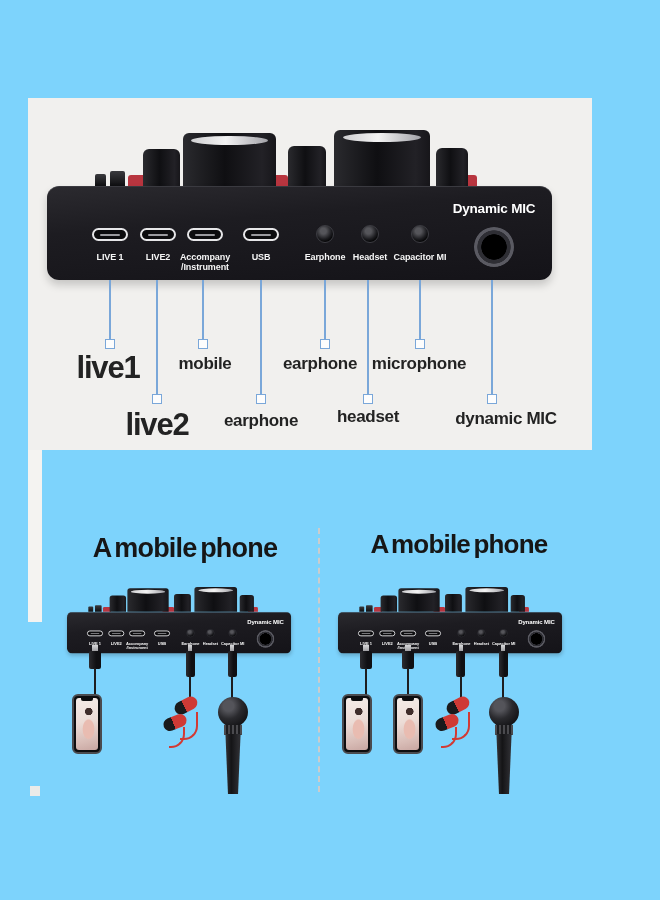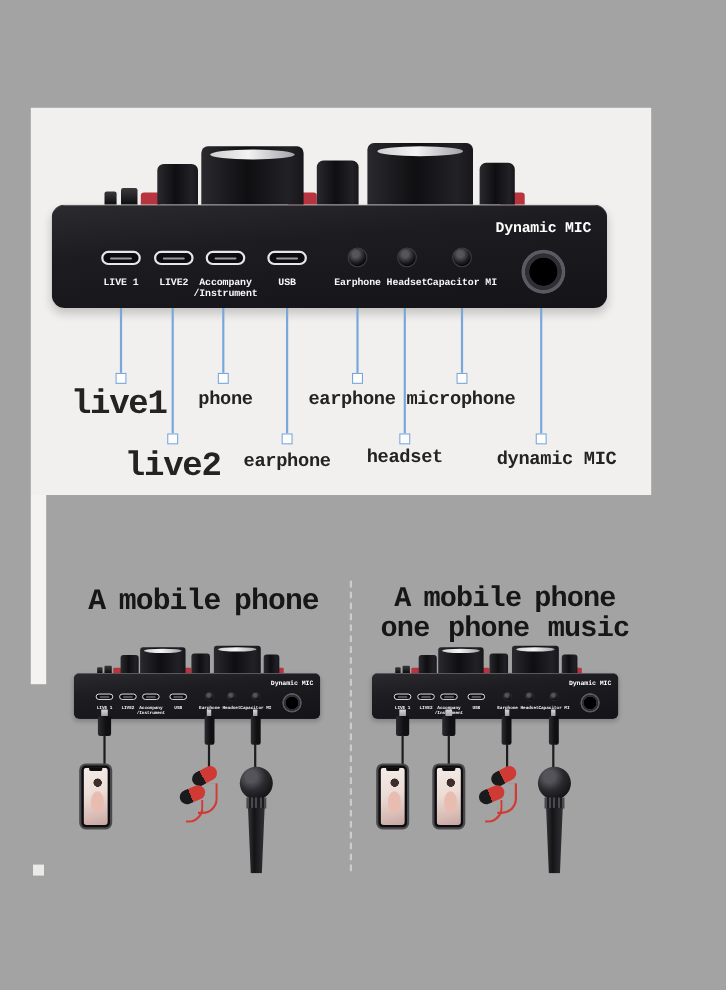--- a/index.html
+++ b/index.html
@@ -1,17 +1,17 @@
 <!DOCTYPE html>
 <html><head>
 <meta charset="utf-8">
 <style>
   html,body{margin:0;padding:0;background:#fff;}
-  .stage{position:relative;width:660px;height:900px;background:#a3a3a3;overflow:hidden;
-         font-family:Liberation Mono, monospace;}
+  .stage{position:relative;width:660px;height:900px;background:#7dd3fc;overflow:hidden;
+         font-family:Liberation Sans, sans-serif;}
 
   
   .gray-panel{position:absolute;left:28px;top:98px;width:564px;height:352px;background:#f1f0ee;}
   .left-strip{position:absolute;left:28px;top:450px;width:14px;height:172px;background:#f4f3f1;}
   .corner-chip{position:absolute;left:30px;top:786px;width:10px;height:10px;background:#ebebe9;}
 
   
   .device{position:absolute;width:505px;height:150px;}
   .knobs{position:absolute;left:0;top:0;width:505px;height:56px;}
   .red{position:absolute;bottom:0;height:11px;background:#b8353f;border-radius:3px 3px 0 0;}
@@ -174,34 +174,33 @@
   <div class="ann-sq" style="left:105px;top:339px"></div>
   <div class="ann-sq" style="left:198px;top:339px"></div>
   <div class="ann-sq" style="left:320px;top:339px"></div>
   <div class="ann-sq" style="left:415px;top:339px"></div>
   <div class="ann-sq" style="left:152px;top:394px"></div>
   <div class="ann-sq" style="left:256px;top:394px"></div>
   <div class="ann-sq" style="left:363px;top:394px"></div>
   <div class="ann-sq" style="left:487px;top:394px"></div>
 
   <div class="ann-label big" style="left:108px;top:352px">live1</div>
-  <div class="ann-label" style="left:205px;top:355px">phone</div>
+  <div class="ann-label" style="left:205px;top:355px">mobile</div>
   <div class="ann-label" style="left:320px;top:355px">earphone</div>
   <div class="ann-label" style="left:419px;top:355px">microphone</div>
   <div class="ann-label big" style="left:157px;top:409px">live2</div>
   <div class="ann-label" style="left:261px;top:412px">earphone</div>
   <div class="ann-label" style="left:368px;top:408px">headset</div>
   <div class="ann-label" style="left:506px;top:410px">dynamic MIC</div>
 
   <div class="divider"></div>
 
   <div class="heading h-left">A mobile phone</div>
   <div class="heading h-right">
     <span class="l1">A mobile phone</span><br>
-    <span class="l2">one phone music</span>
   </div>
 
   <div class="device" style="left:67px;top:587px;transform:scale(0.444);transform-origin:0 0;">
     <div class="knobs">
       <div class="red r1"></div>
         <div class="red r2"></div>
         <div class="red r3"></div>
       <div class="switch">
           <i></i>
           <i></i>

